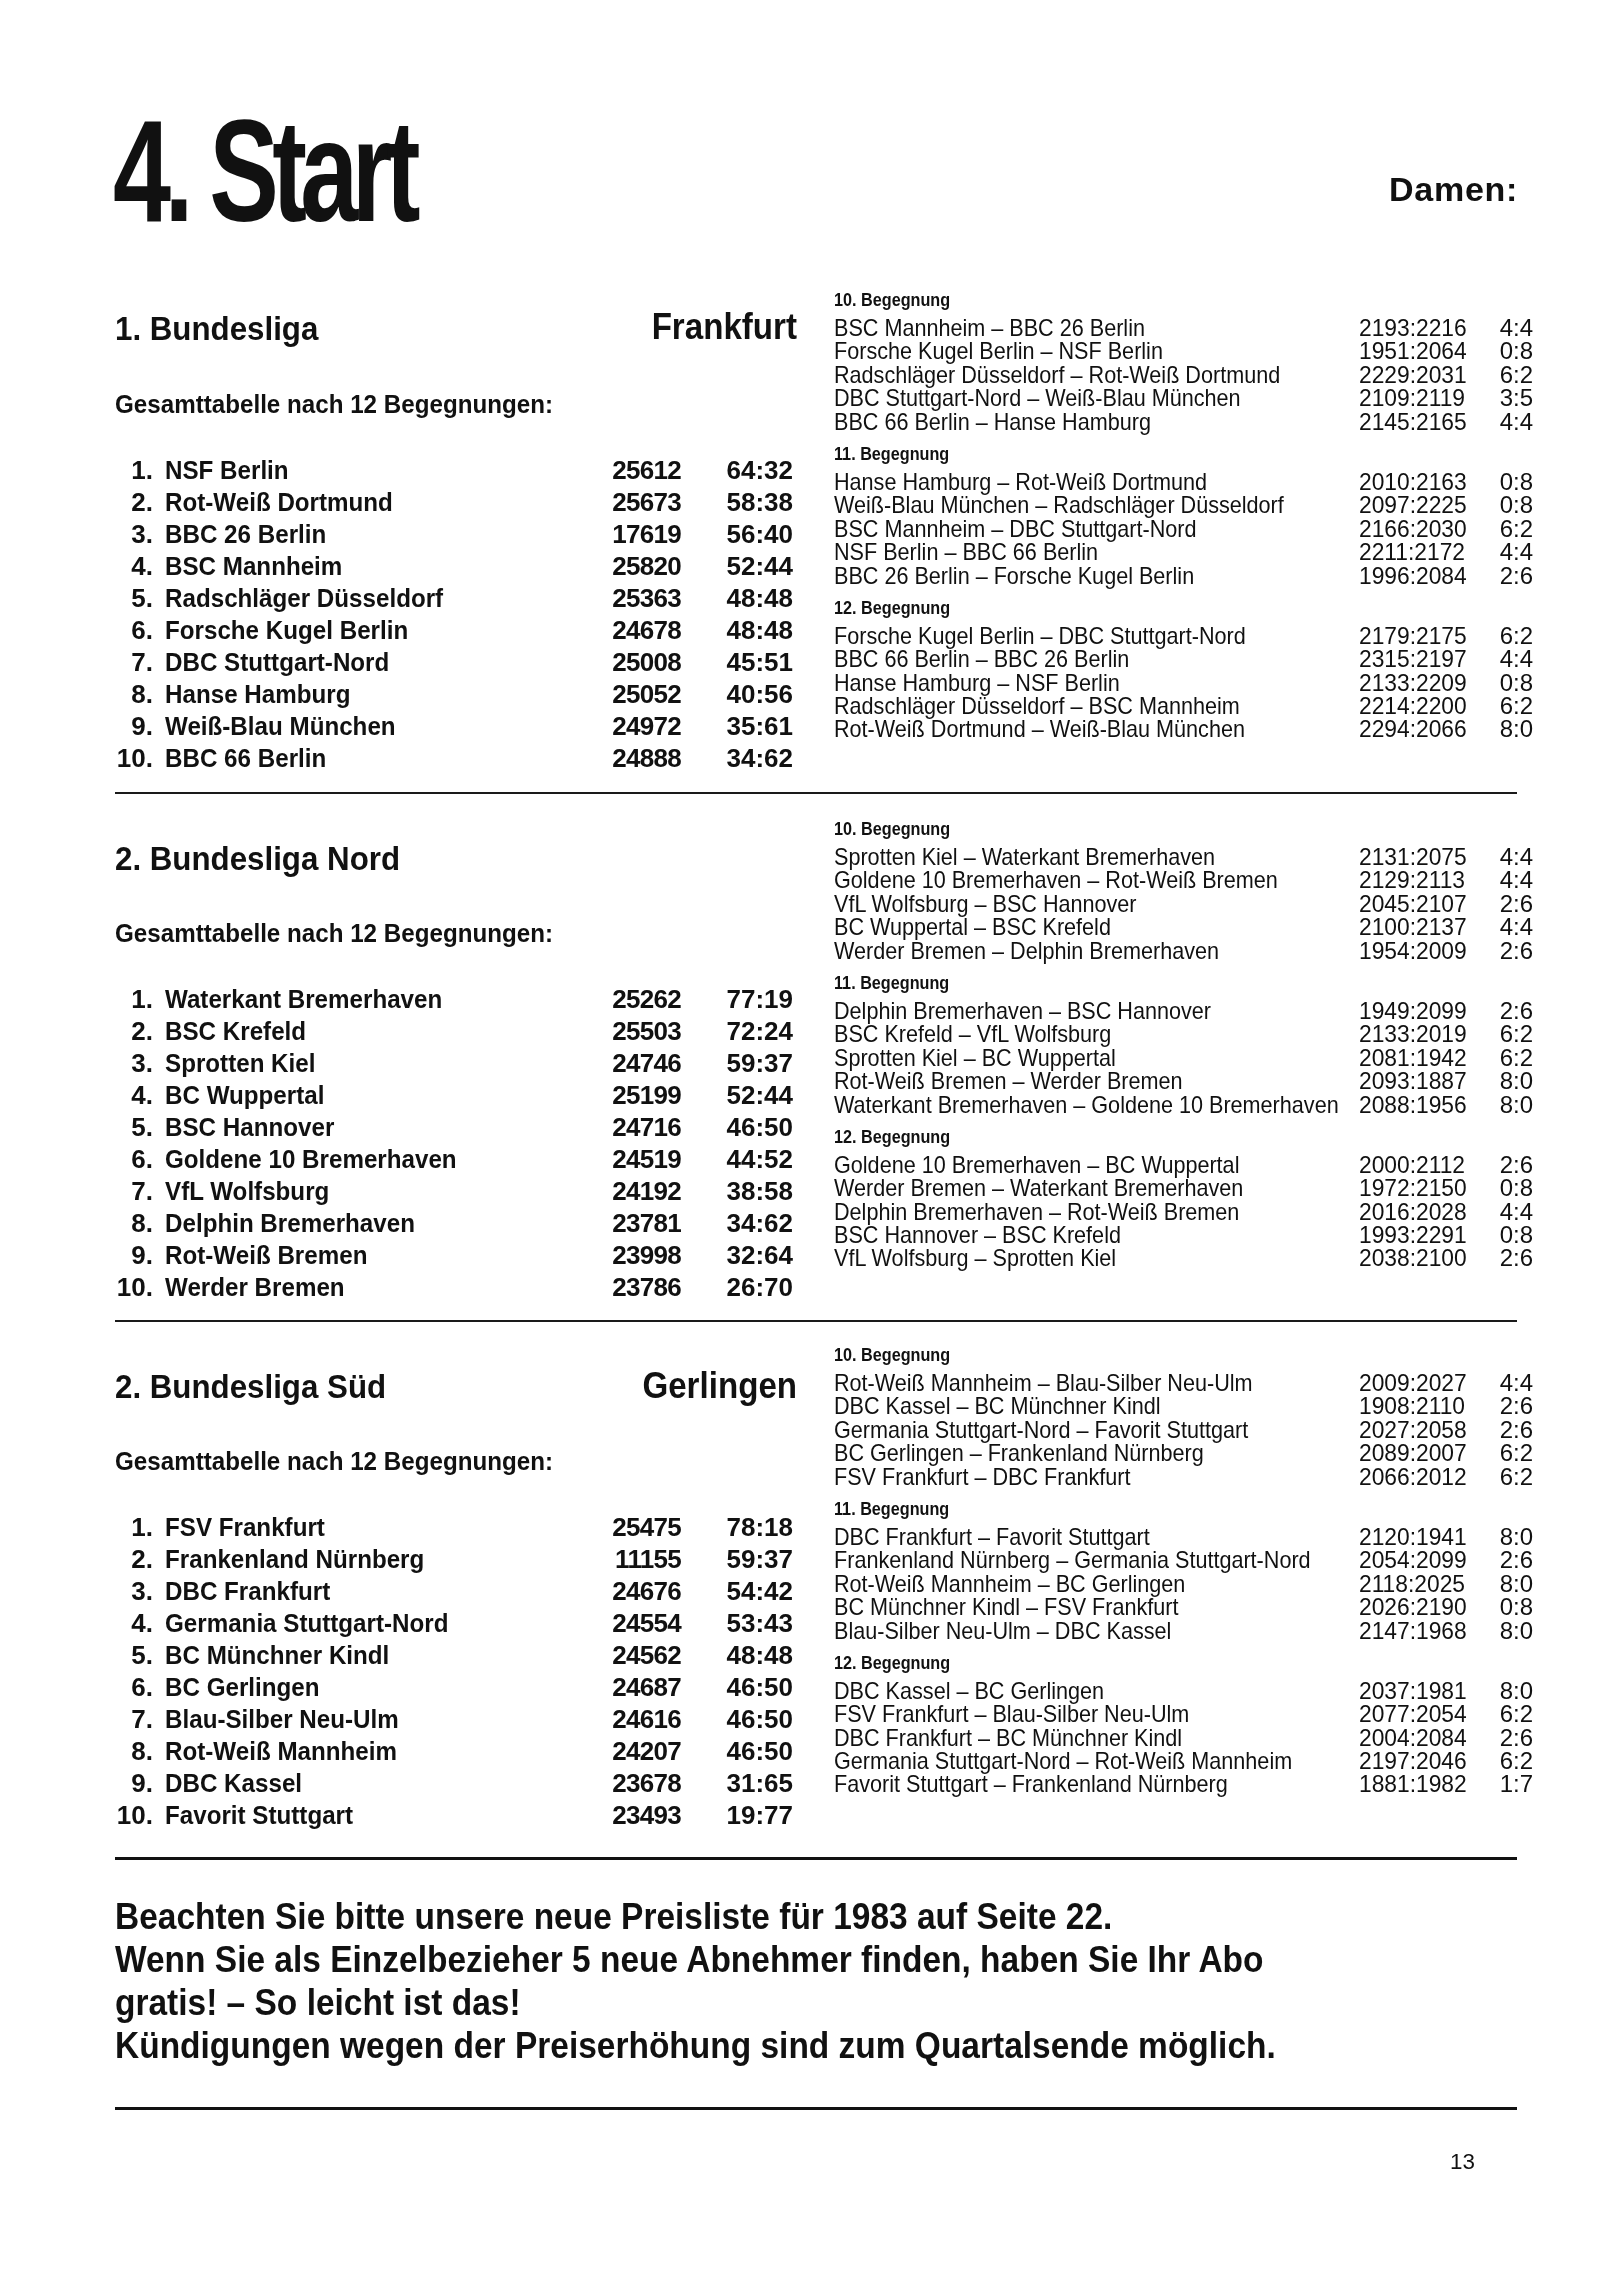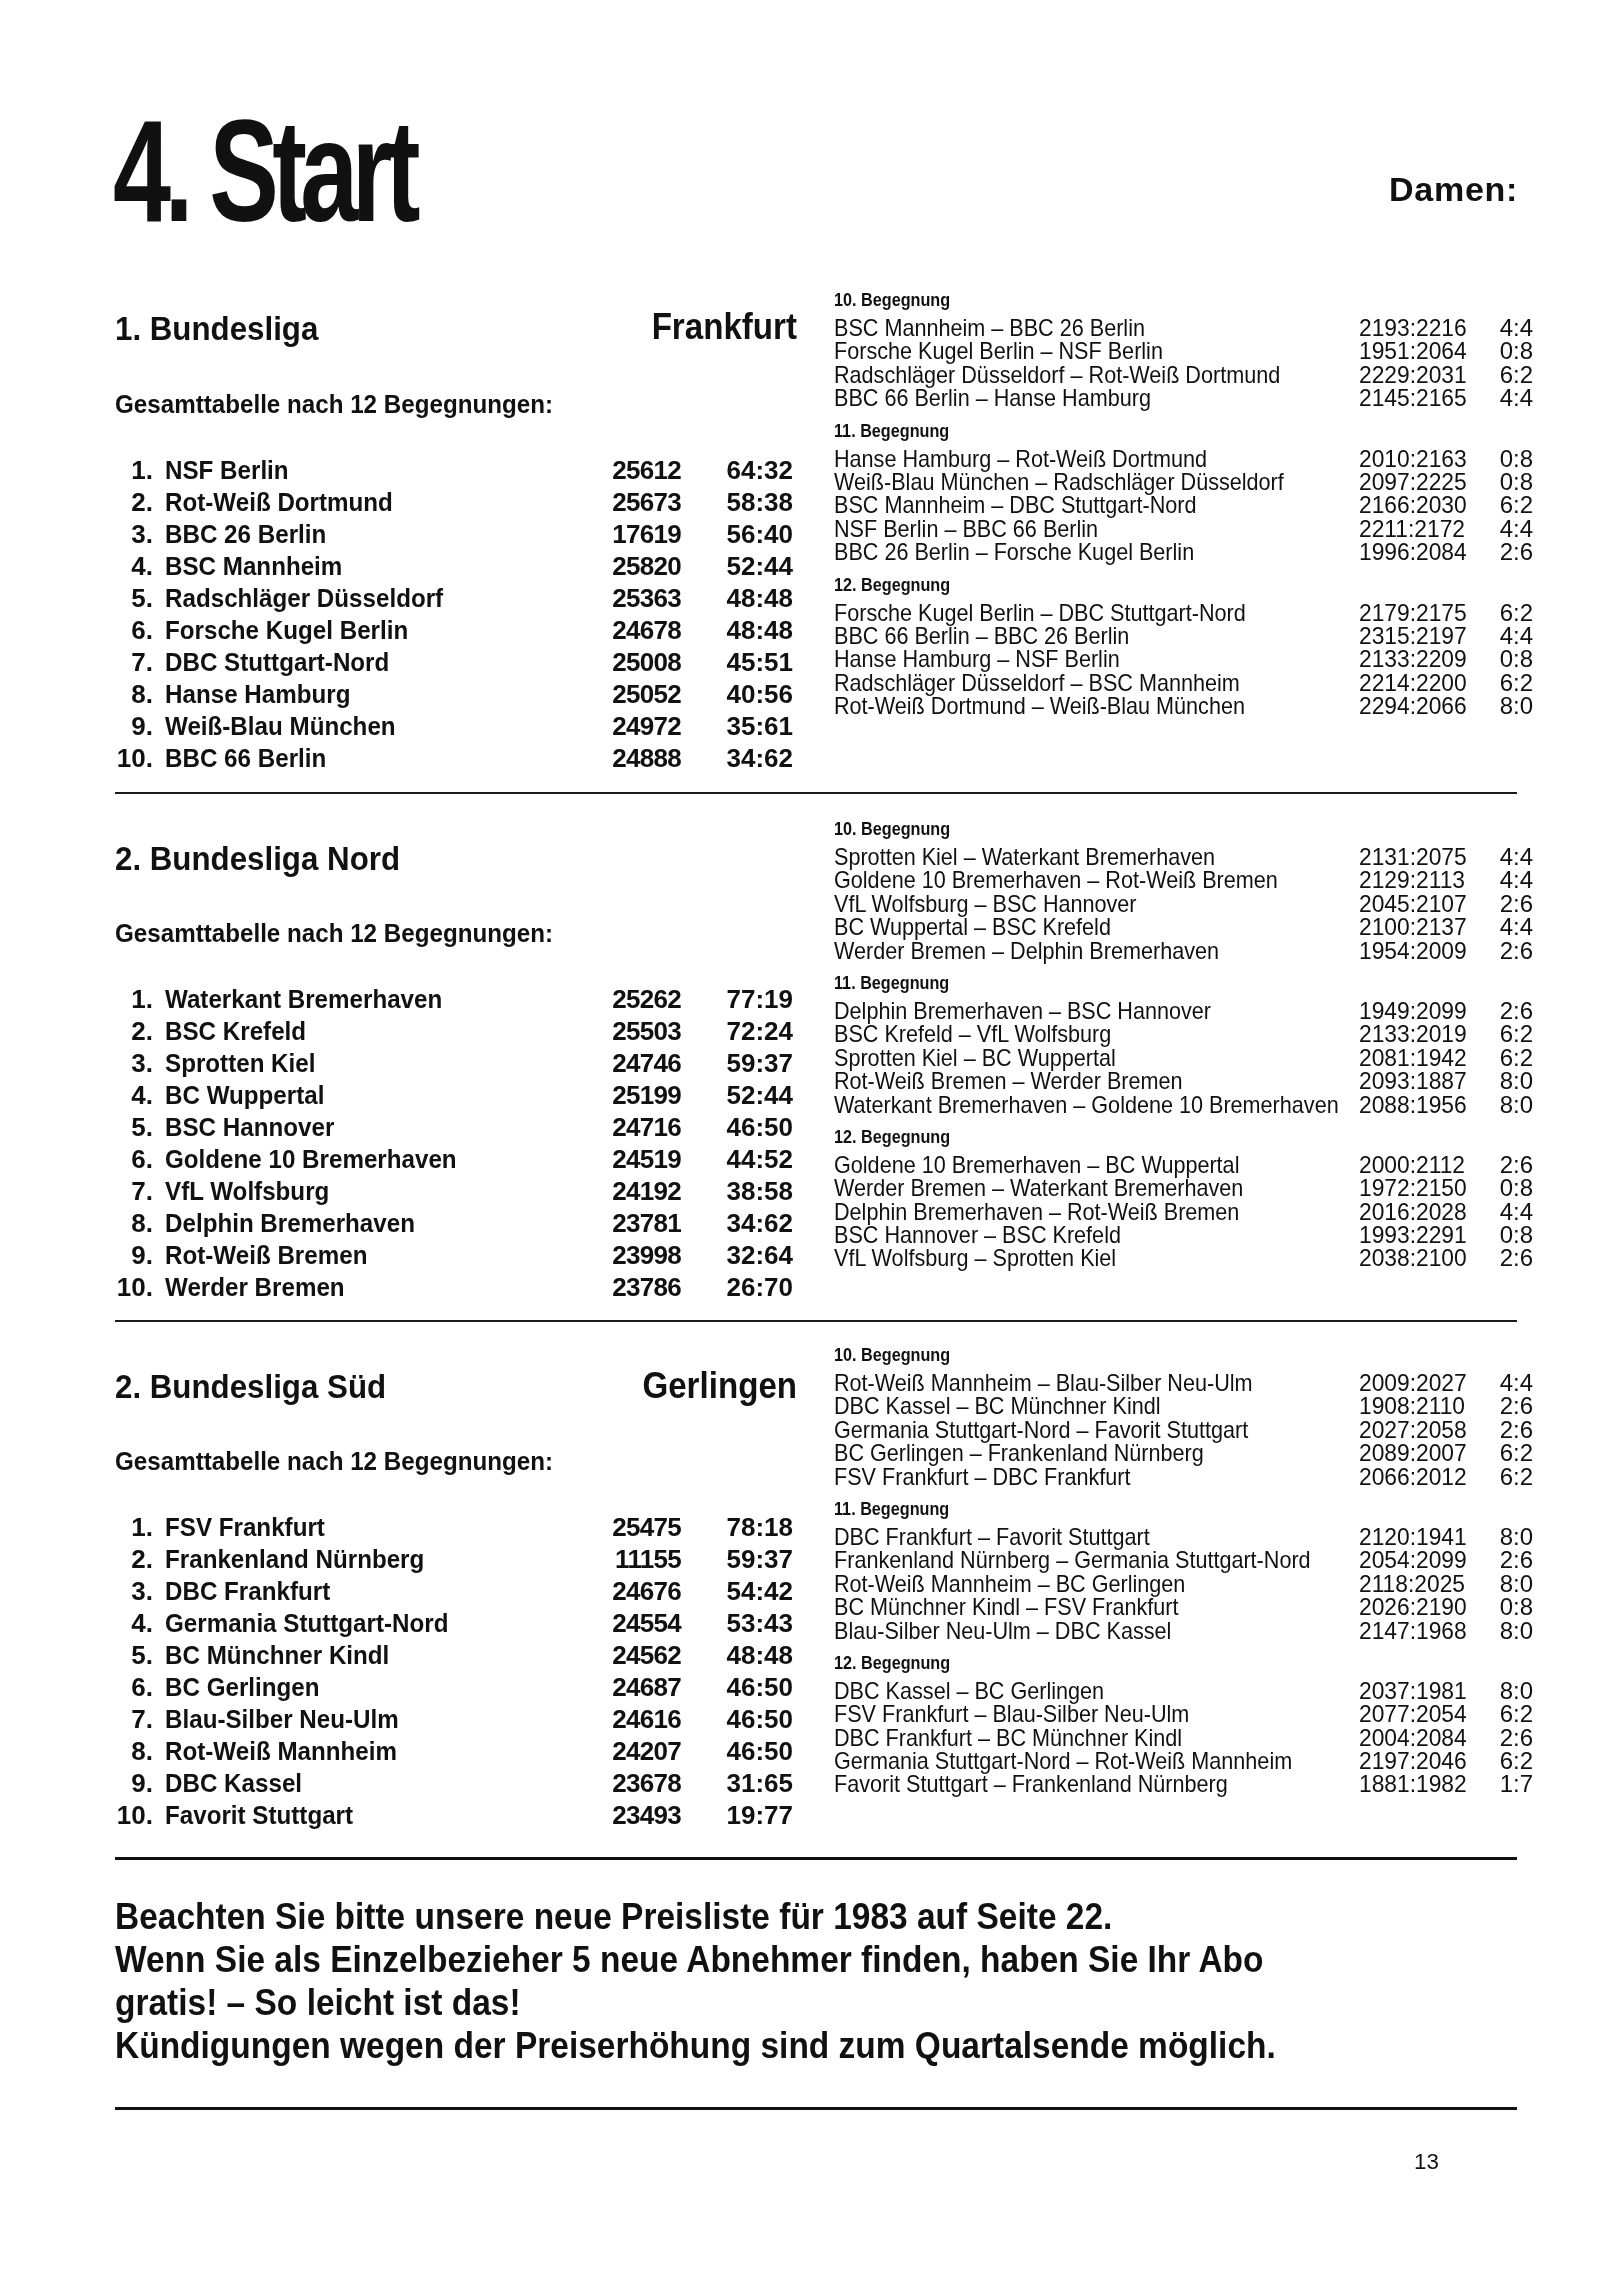--- a/index.html
+++ b/index.html
@@ -53,21 +53,21 @@
 
   .rule { height: 2px; background: #1a1a1a; }
   .rule-thick { height: 3.3px; background: #111; }
 
   .notice {
     left: 115px; top: 1895px; width: 1408px;
     font-size: 36px; font-weight: bold; line-height: 43px;
     transform: scaleX(0.93); transform-origin: left top;
   }
   .notice div { white-space: nowrap; }
-  .page-number { left: 1414px; top: 2151px; font-size: 22.4px; line-height: 1; }
+  .page-number { left: 1450px; top: 2151px; font-size: 22.4px; line-height: 1; }
 </style>
 </head>
 <body>
 
 <div class="abs main-title">4. Start</div>
 <div class="abs damen">Damen:</div>
 
 <div class="abs section-title" style="left:115px; top:311px;">1. Bundesliga</div>
 <div class="abs venue" style="right:808px; top:309px;">Frankfurt</div>
 <div class="abs subtitle" style="left:115px; top:391px;">Gesamttabelle nach 12 Begegnungen:</div>
@@ -145,20 +145,25 @@
       </div>
     <div class="m-row">
         <span class="m-pair">Forsche Kugel Berlin – NSF Berlin</span>
         <span class="m-score">1951:2064</span>
         <span class="m-pts">0:8</span>
       </div>
     <div class="m-row">
         <span class="m-pair">Radschläger Düsseldorf – Rot-Weiß Dortmund</span>
         <span class="m-score">2229:2031</span>
         <span class="m-pts">6:2</span>
+      </div>
+    <div class="m-row">
+        <span class="m-pair">DBC Stuttgart-Nord – Weiß-Blau München</span>
+        <span class="m-score">2109:2119</span>
+        <span class="m-pts">3:5</span>
       </div>
     <div class="m-row">
         <span class="m-pair">BBC 66 Berlin – Hanse Hamburg</span>
         <span class="m-score">2145:2165</span>
         <span class="m-pts">4:4</span>
       </div>
   </div>
   <div class="round">
     <div class="round-title">11. Begegnung</div>
     <div class="m-row">

